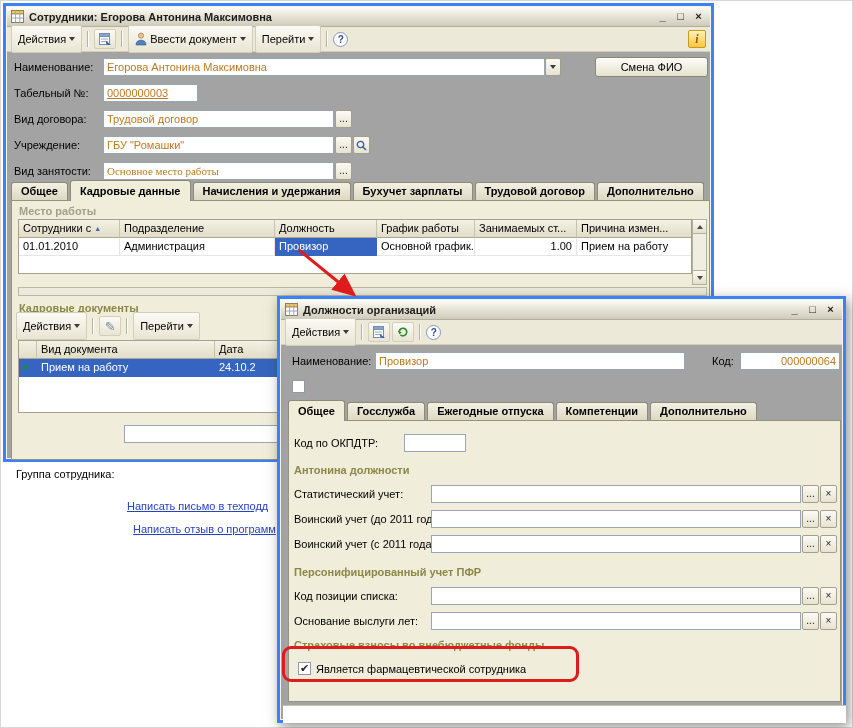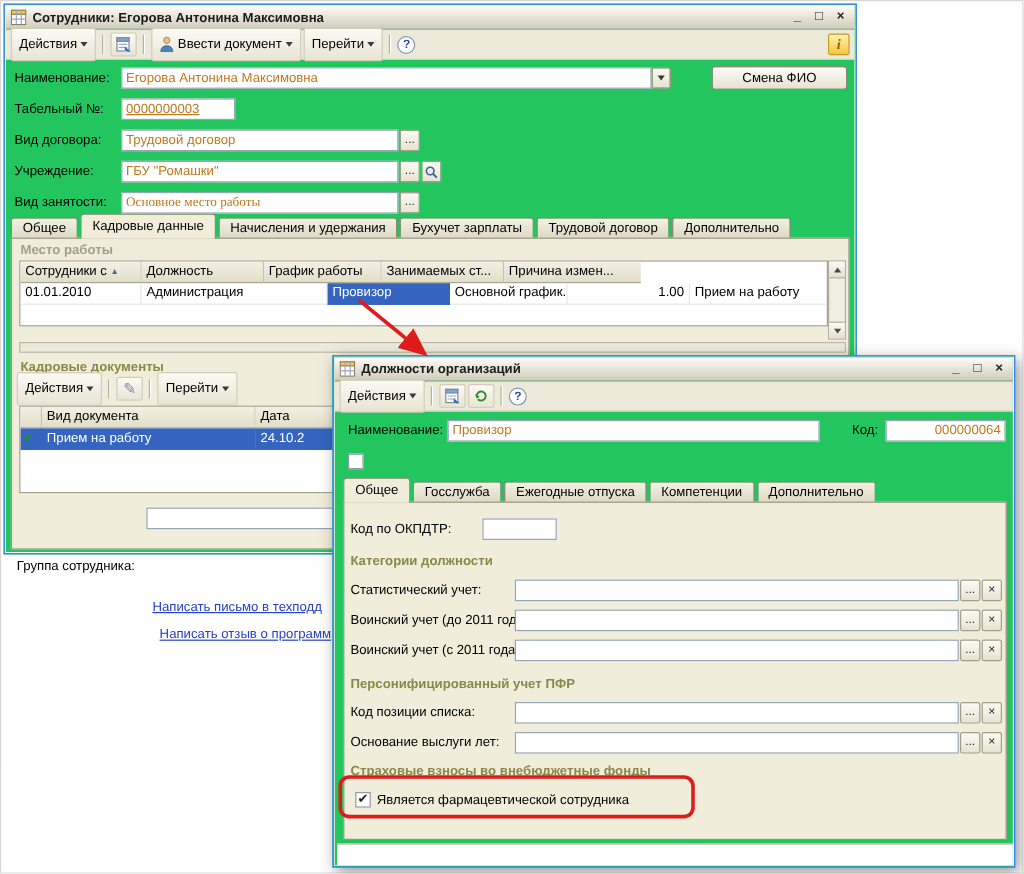--- a/index.html
+++ b/index.html
@@ -2,21 +2,21 @@
 <html><head>
 <meta charset="utf-8">
 <style>
   html,body { margin:0; padding:0; background:#fff; }
   * { box-sizing:border-box; }
   .canvas {
     position:relative; width:853px; height:728px; background:#ffffff;
     font-family:"Liberation Sans","DejaVu Sans",sans-serif; font-size:11px; color:#000;
     overflow:hidden; box-shadow: inset 0 0 0 1px #d8d8d8;
   }
-  .win { position:absolute; background:#22c55e; border:1px solid #3b82f6; box-shadow: inset 0 0 0 1px #f7f5ec; }
+  .win { position:absolute; background:#a3a3a3; border:3px solid #3b82f6; box-shadow: inset 0 0 0 1px #f7f5ec; }
   .titlebar {
     position:absolute; left:1px; right:1px; top:1px; height:20px;
     background:linear-gradient(180deg,#fdfcf8 0%,#e9e5d9 45%,#cfcbbc 100%);
     border-bottom:1px solid #b3af9e; display:flex; align-items:center; padding:0 4px;
   }
   .tb-title { font-weight:bold; font-size:11px; color:#1c1c1c; margin-left:5px; white-space:nowrap; overflow:hidden; }
   .cap-btns { margin-left:auto; display:flex; gap:3px; }
   .cap-btn { width:15px; height:14px; text-align:center; font-size:11px; line-height:13px; color:#222; font-weight:bold; cursor:default; }
   .toolbar {
     position:absolute; left:1px; right:1px; top:21px; height:25px; display:flex; align-items:center;
@@ -32,21 +32,21 @@
   .uTri { width:0; height:0; border-left:3px solid transparent; border-right:3px solid transparent; border-bottom:4px solid #4a4a4a; }
   .dTri { width:0; height:0; border-left:3px solid transparent; border-right:3px solid transparent; border-top:4px solid #4a4a4a; }
   .lbl { position:absolute; font-size:11px; color:#000; white-space:nowrap; }
   .inp { position:absolute; height:18px; background:#fff; border:1px solid #97a6b4; padding:2px 3px 0;
          color:#bd7a1e; white-space:nowrap; overflow:hidden; font-size:11px; }
   .sqbtn { position:absolute; height:18px; text-align:center; border:1px solid #a39f8b; border-radius:2px;
            background:linear-gradient(#fbfaf4,#e7e3d2); font-size:10px; line-height:16px; color:#222;
            display:flex; align-items:center; justify-content:center; }
   .pushbtn { position:absolute; height:20px; border:1px solid #8b8873; border-radius:3px; text-align:center;
              background:linear-gradient(#fdfcf8,#e6e2d0); font-size:11px; line-height:18px; color:#000; }
-  .tabs { position:absolute; display:flex; align-items:flex-end; }
+  .tabs { position:absolute; display:flex; align-items:center;font-weight:bold; }
   .tab { height:18px; line-height:17px; padding:0 9px; border:1px solid #8d8a75; border-bottom:none;
          border-radius:3px 3px 0 0; background:linear-gradient(#f4f1e4,#dcd8c2); margin-right:2px; position:relative; z-index:1; white-space:nowrap; }
   .tab.active { height:21px; line-height:20px; background:#f0edda; z-index:3; }
   .panel { position:absolute; background:#f0edda; border:1px solid #95927d; z-index:2; }
   .grp { position:absolute; font-weight:bold; font-size:11px; color:#8b8847; white-space:nowrap; }
   .grp.gray { color:#a3a089; }
   .tbl { position:absolute; background:#fff; border:1px solid #a5a18c; overflow:hidden; }
   .tr { display:flex; height:18px; }
   .th { height:18px; line-height:17px; padding:0 4px; background:linear-gradient(#f4f1e4,#e1ddc8);
         border-right:1px solid #c6c2ae; border-bottom:1px solid #aaa694; overflow:hidden; white-space:nowrap;
@@ -174,20 +174,23 @@
 
     <div class="panel" style="left:5px;top:194px;width:699px;height:260px;">
       <span class="grp gray" style="left:7px;top:4px;">Место работы</span>
 
       <div class="tbl" style="left:6px;top:18px;width:674px;height:55px;">
         <div class="tr">
           <div class="th" style="width:101px;">
             <span>Сотрудники с</span>
             <span class="sort">▲</span>
           </div>
+          <div class="th" style="width:155px;">
+              <span>Подразделение</span>
+            </div>
           <div class="th" style="width:102px;">
               <span>Должность</span>
             </div>
           <div class="th" style="width:98px;">
               <span>График работы</span>
             </div>
           <div class="th" style="width:102px;">
               <span>Занимаемых ст...</span>
             </div>
           <div class="th" style="width:114px;border-right:none;">
@@ -315,21 +318,21 @@
       <div class="tab"><span>Госслужба</span></div>
       <div class="tab"><span>Ежегодные отпуска</span></div>
       <div class="tab"><span>Компетенции</span></div>
       <div class="tab"><span>Дополнительно</span></div>
     </div>
 
     <div class="panel" style="left:8px;top:121px;width:553px;height:282px;">
       <span class="lbl" style="left:5px;top:16px;">Код по ОКПДТР:</span>
       <div class="inp" style="left:115px;top:13px;width:62px;"></div>
 
-      <span class="grp" style="left:5px;top:43px;">Категории должности</span>
+      <span class="grp" style="left:5px;top:43px;">Антонина должности</span>
 
       <span class="lbl" style="left:5px;top:67px;">Статистический учет:</span>
       <div class="inp" style="left:142px;top:64px;width:370px;"></div>
       <div class="sqbtn" style="left:513px;top:64px;width:17px;">...</div>
       <div class="sqbtn" style="left:531px;top:64px;width:17px;">×</div>
 
       <span class="lbl" style="left:5px;top:92px;">Воинский учет (до 2011 года):</span>
       <div class="inp" style="left:142px;top:89px;width:370px;"></div>
       <div class="sqbtn" style="left:513px;top:89px;width:17px;">...</div>
       <div class="sqbtn" style="left:531px;top:89px;width:17px;">×</div>

